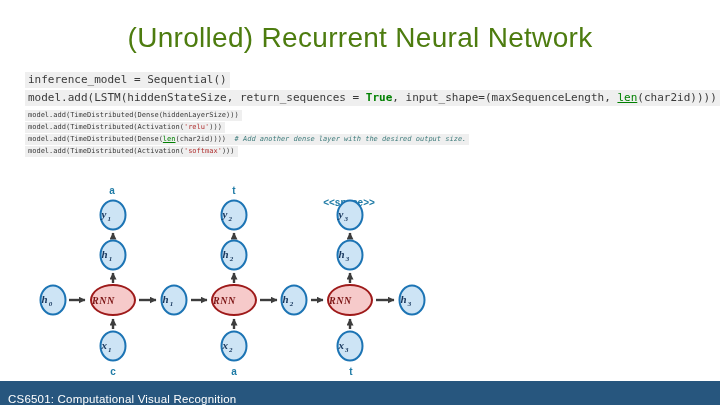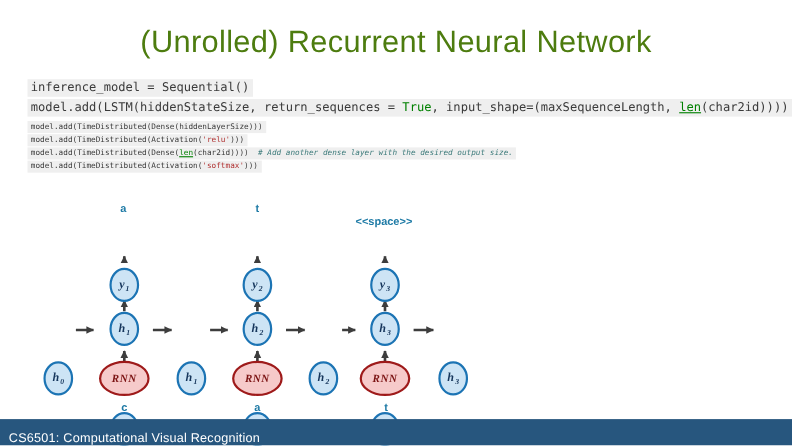--- a/index.html
+++ b/index.html
@@ -10,29 +10,29 @@
   .title{position:absolute;top:22px;left:0;width:100%;margin:0;text-align:center;
          font-size:28px;font-weight:400;color:#4d7c0f;letter-spacing:.3px;
          font-family:"Liberation Sans",sans-serif;}
 
   
   .code{position:absolute;left:25px;top:72px;font-family:"DejaVu Sans Mono",monospace;color:#3a3a3a;}
   .cl{display:table;white-space:pre;background:#efefef;padding:1px 3px;}
   .cgA .cl{font-size:11px;line-height:14px;margin-bottom:2px;}
   .cgB{margin-top:4px;}
   .cgB .cl{font-size:7px;line-height:11px;margin-bottom:1px;padding:0 3px;}
-  .kw{color:#008000;font-weight:normal;margin-top:36px;}
+  .kw{color:#008000;font-weight:bold;margin-top:36px;}
   .fn{color:#008000;text-decoration:underline;}
   .str{color:#b03030;}
   .cmt{color:#3d7b7b;font-style:italic;}
 
   
   .arrowlayer{position:absolute;left:0;top:0;}
-  .node{position:absolute;transform:translate(-50%,-50%);display:flex;align-items:center;justify-content:center;
-        border-radius:50%;box-sizing:border-box;font-family:"Liberation Serif",serif;font-style:italic;font-weight:bold;margin-top:44px;}
+  .node{position:absolute;transform:translate(-50%,-50%);display:flex;align-items:center;justify-content:flex-start;
+        border-radius:50%;box-sizing:border-box;font-family:"Liberation Serif",serif;font-style:italic;font-weight:bold;}
   .node.blue{width:27px;height:31px;background:#cde4f5;border:2.5px solid #1c74b4;color:#16365c;font-size:11px;}
   .node.red{width:46px;height:32px;background:#f6caca;border:2.5px solid #9e1a1a;color:#7c1414;font-size:10px;letter-spacing:.5px;}
   .node sub{font-size:7px;vertical-align:-3px;margin-left:1px;font-style:italic;}
   .node i{font-style:italic;}
   .dlabel{position:absolute;transform:translate(-50%,-50%);font-size:10px;font-weight:bold;color:#1f7ba6;
           white-space:nowrap;font-family:"Liberation Sans",sans-serif;}
 
   
   .footer{position:absolute;left:0;bottom:0;width:720px;height:24px;background:#27567e;box-sizing:border-box;
           display:flex;align-items:flex-end;padding-left:8px;}

